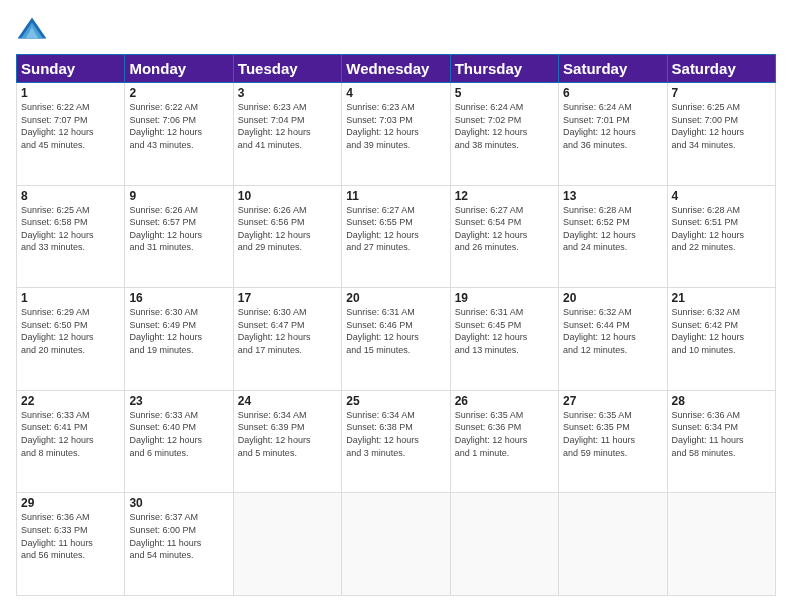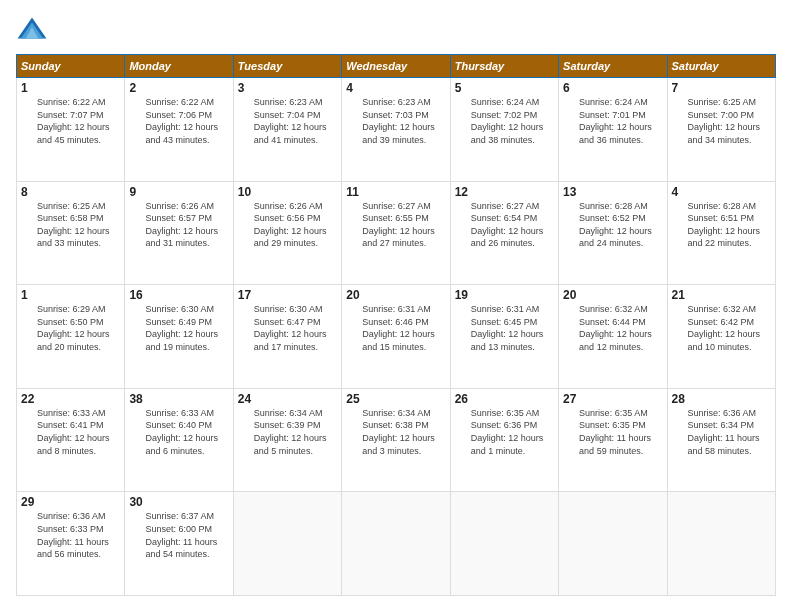--- a/index.html
+++ b/index.html
@@ -49,28 +49,27 @@
       border: 1px solid #ccc;
       border-collapse: collapse;
       width: 100%;
     }
     table {
       width: 100%;
       border-collapse: collapse;
       table-layout: fixed;
     }
     .day-header th {
-      background-color: #a16207;
+      background-color: #4c1d95;
       color: #fff;
-      font-size: 11px;
+      font-size: 15px;
       font-weight: bold;
       padding: 5px 4px;
       text-align: left;
       border: 1px solid #1a6bb5;
-      font-style: italic;
     }
     .day-cell {
       vertical-align: top;
       border: 1px solid #ddd;
       padding: 3px 4px;
       font-size: 9.5px;
       color: #333;
       height: 88px;
       background: #fff;
     }
@@ -81,21 +80,20 @@
       font-size: 12px;
       font-weight: bold;
       color: #222;
       display: block;
       margin-bottom: 1px;
     }
     .cell-text {
       font-size: 9px;
       color: #444;
       line-height: 1.4;
-      margin-left: 16px;
     }
   </style>
 </head>
 <body>
 
 <div class="page">
   <div class="header">
     <div class="logo">
       <svg class="logo-icon" viewBox="0 0 40 35" xmlns="http://www.w3.org/2000/svg">
         <polygon points="20,2 38,28 2,28" fill="#1a6bb5"></polygon>
@@ -281,21 +279,21 @@
         </tr>
         <tr>
           <td class="day-cell">
             <span class="day-num">22</span>
             <div class="cell-text" style="white-space: pre-line;">Sunrise: 6:33 AM
 Sunset: 6:41 PM
 Daylight: 12 hours
 and 8 minutes.</div>
           </td>
           <td class="day-cell">
-            <span class="day-num">38</span>
+            <span class="day-num">23</span>
             <div class="cell-text" style="white-space: pre-line;">Sunrise: 6:33 AM
 Sunset: 6:40 PM
 Daylight: 12 hours
 and 6 minutes.</div>
           </td>
           <td class="day-cell">
             <span class="day-num">24</span>
             <div class="cell-text" style="white-space: pre-line;">Sunrise: 6:34 AM
 Sunset: 6:39 PM
 Daylight: 12 hours

